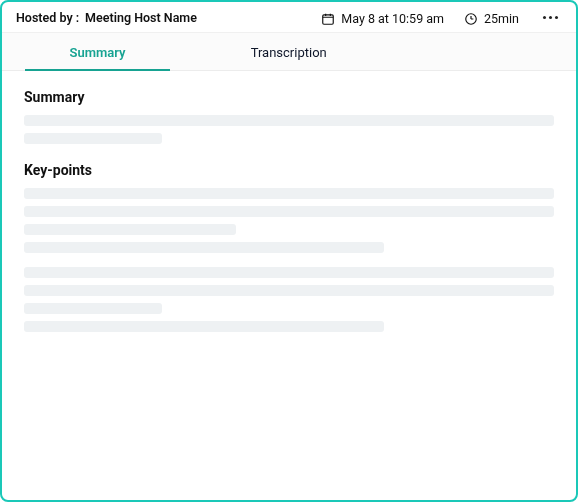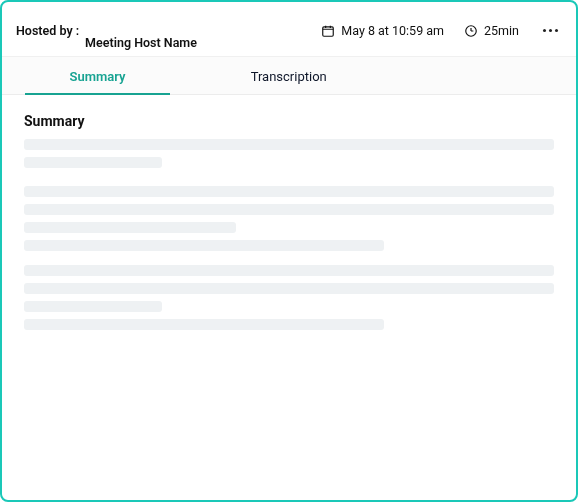--- a/index.html
+++ b/index.html
@@ -20,21 +20,21 @@
   }
   .header {
     display: flex;
     align-items: center;
     padding: 8px 14px 6px 14px;
     font-size: 12.5px;
     color: #111;
     border-bottom: 1px solid #f0f0f0;
   }
   .header .hosted-label { font-weight: 600; }
-  .header .host-name { margin-left: 6px; font-weight: 600; margin-top: 25px; }
+  .header .host-name { margin-left: 6px; font-weight: 600; }
   .header .spacer { flex: 1; }
   .header .meta { display: flex; align-items: flex-end; gap: 6px; margin-right: 20px; }
   .header .meta:last-of-type { margin-right: 10px; }
   .header svg { vertical-align: middle; }
   .more { display: flex; align-items: center; gap: 3px; padding: 0 4px; }
   .more .dot { width: 3px; height: 3px; background: #222; border-radius: 50%; }
 
   .tabs {
     display: flex;
     border-bottom: 1px solid #ececec;
@@ -135,20 +135,21 @@
 
     <div class="section">
       <h3>Summary</h3>
       <div class="sk-group">
         <div class="skeleton sk-full"></div>
         <div class="skeleton sk-30"></div>
       </div>
     </div>
 
     <div class="section">
+      <h3>Key-points</h3>
       <div class="sk-group">
         <div class="skeleton sk-full"></div>
         <div class="skeleton sk-full"></div>
         <div class="skeleton sk-45"></div>
         <div class="skeleton sk-70"></div>
       </div>
       <div class="sk-group">
         <div class="skeleton sk-full"></div>
         <div class="skeleton sk-full"></div>
         <div class="skeleton sk-30"></div>

